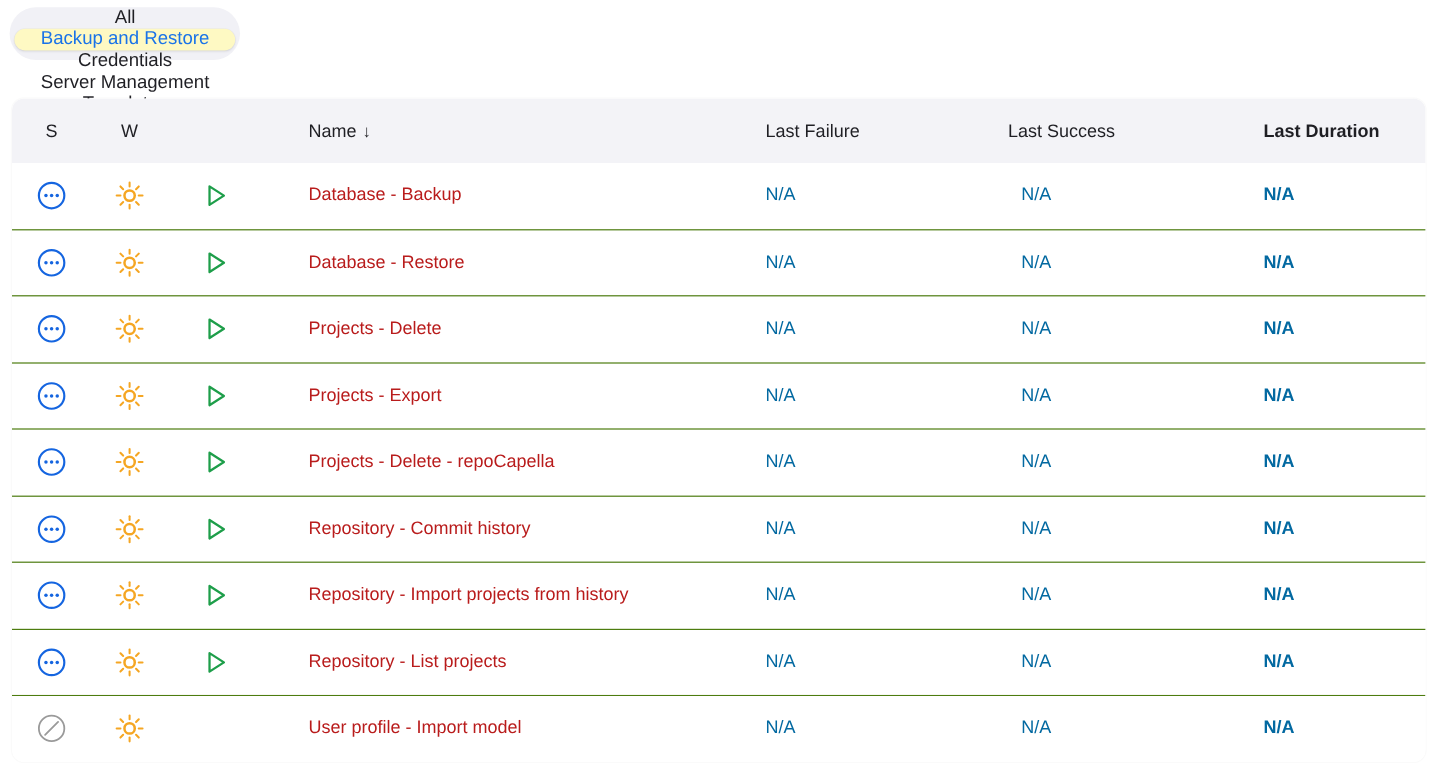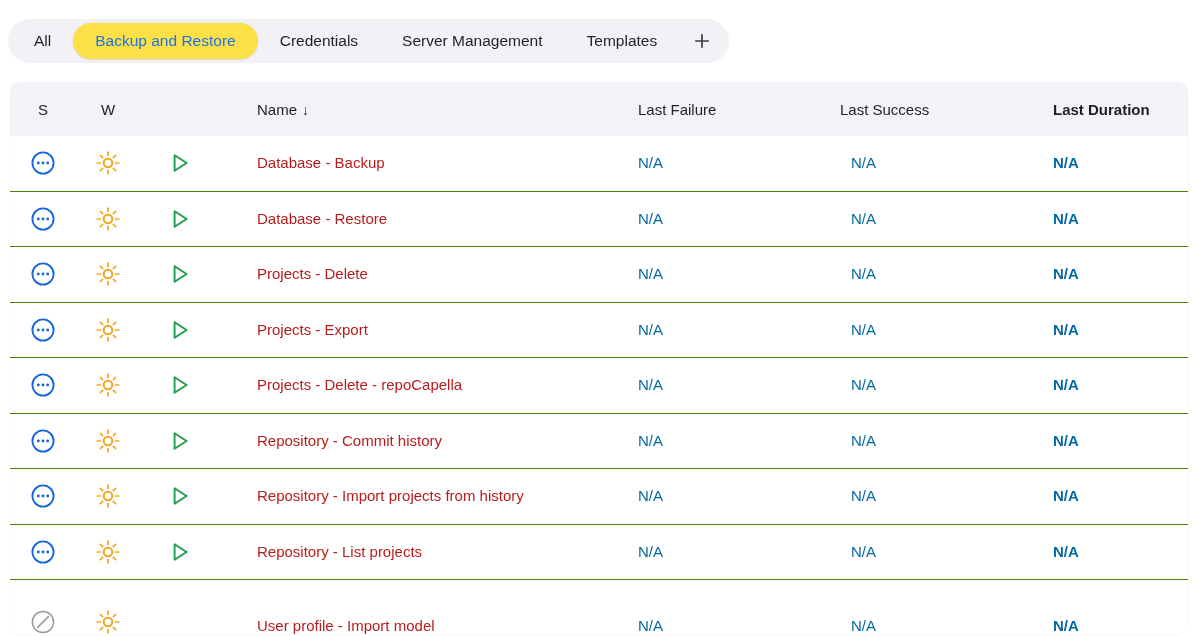--- a/index.html
+++ b/index.html
@@ -12,43 +12,44 @@
   }
   body {
     font-family: "Liberation Sans", sans-serif;
     -webkit-font-smoothing: antialiased;
   }
 
   
   .tabbar {
     position: absolute;
     left: 8px;
-    top: 19px;
+    top: 6px;
     height: 44px;
     display: flex;
     align-items: center;
     background: #f1f1f6;
     border-radius: 22px;
     padding: 0 4px;
+    flex-direction: column;
   }
   .tab {
     height: 36px;
     display: flex;
     align-items: center;
     justify-content: center;
     padding: 0 22px;
     font-size: 15.5px;
     color: #1f1f24;
     border-radius: 18px;
     white-space: nowrap;
     cursor: pointer;
     user-select: none;
   }
   .tab.active {
-    background: #fde047;
+    background: #fef9c3;
     color: #1a73e8;
     box-shadow: 0 1px 2px rgba(0,0,0,.10), 0 0 0 .5px rgba(0,0,0,.03);
   }
   .tab-add {
     width: 46px;
     height: 36px;
     display: flex;
     align-items: center;
     justify-content: center;
     border-radius: 18px;
@@ -83,21 +84,21 @@
   }
 
   .row {
     display: flex;
     align-items: center;
     height: 54.5px;
     background: #ffffff;
     border-top: 1px solid #4d7c0f;
   }
   .row:first-of-type { border-top: none; }
-  .row:last-child { border-radius: 0 0 10px 10px; align-items: flex-end; }
+  .row:last-child { border-radius: 0 0 10px 10px; }
 
   
   .c-s    { width: 66px;  display:flex; justify-content:center; align-items:center; }
   .c-w    { width: 64px;  display:flex; justify-content:center; align-items:center; }
   .c-run  { width: 117px; display:flex; justify-content:flex-start; align-items:center; padding-left: 28px; box-sizing: border-box;}
   .c-name { width: 381px; }
   .c-succ { width: 213px; }
   .c-fail { width: 202px; }
   .c-dur  { width: 135px; font-weight: bold; }
 

